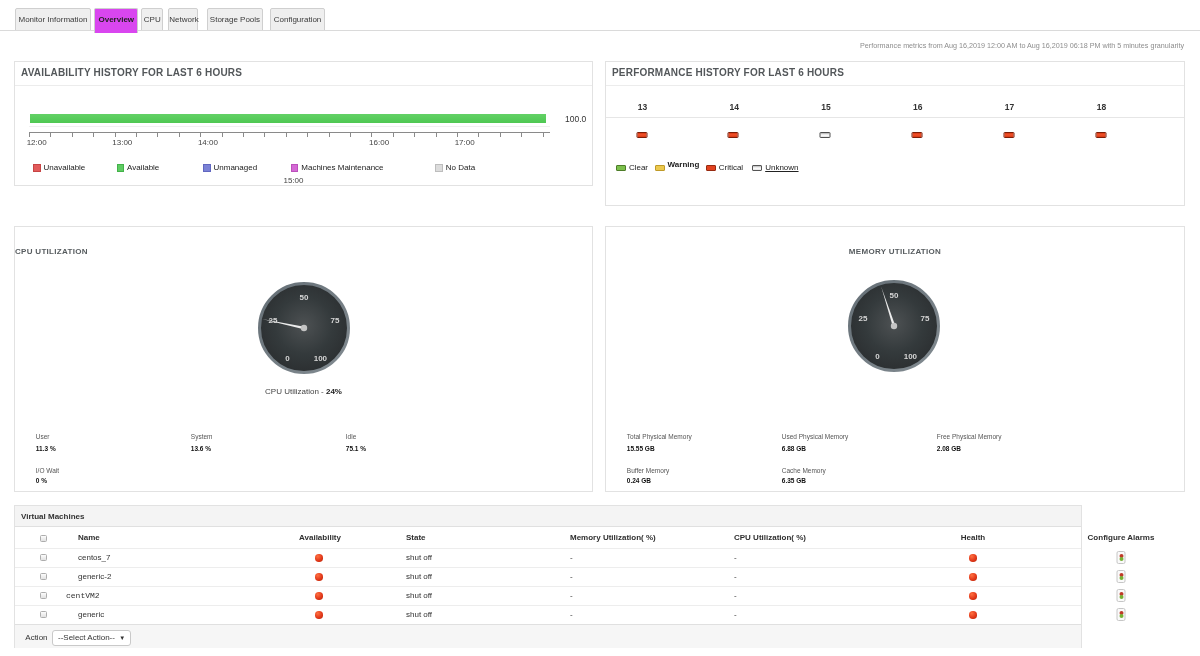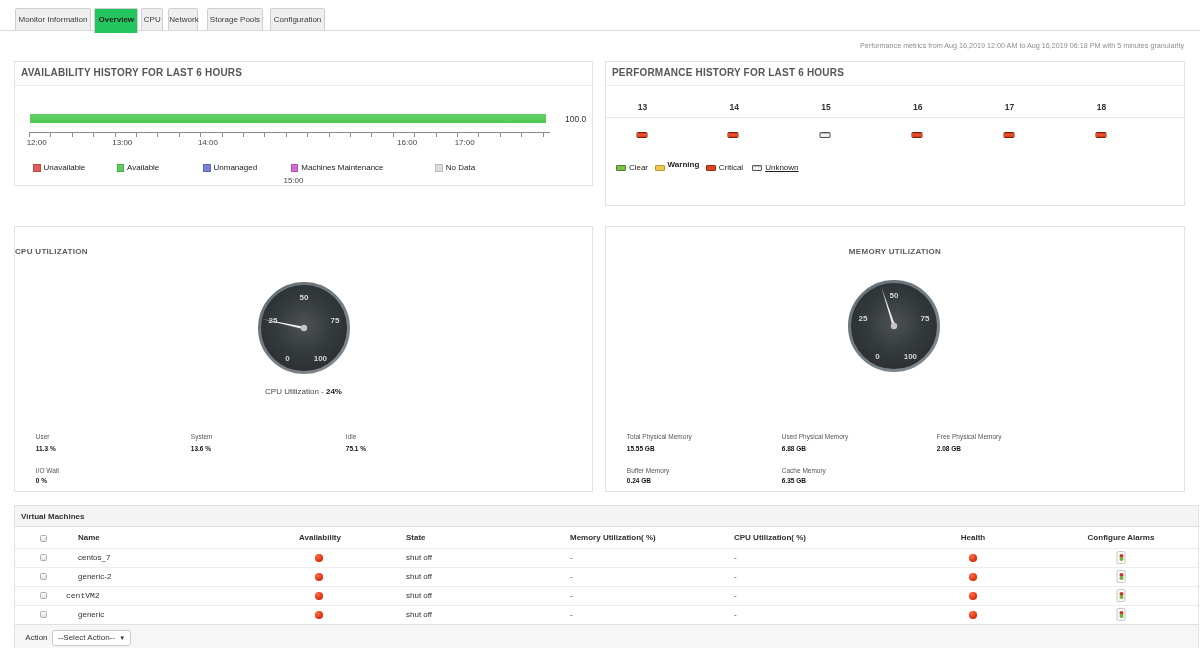--- a/index.html
+++ b/index.html
@@ -1,20 +1,20 @@
 <!DOCTYPE html>
 <html><head>
 <meta charset="utf-8">
 <style>
 * { margin:0; padding:0; box-sizing:border-box; }
 html,body { width:1200px; height:656px; background:#fff; font-family:"Liberation Sans", sans-serif; overflow:hidden; }
 .abs { position:absolute; }
 
 .tab { position:absolute; top:8px; height:23px; background:#efefef; border:1px solid #cfcfcf; border-radius:2px 2px 0 0; font-size:8px; color:#3a3a3a; text-align:center; line-height:21px; }
-.tab.active { background:#22c55e; border-bottom:0; height:25px; z-index:3; color:#222; font-weight:bold; }
+.tab.active { background:#d946ef; border-bottom:0; height:25px; z-index:3; color:#222; font-weight:bold; }
 .tabline { position:absolute; top:30px; left:0; width:1200px; height:1px; background:#dadada; }
 .panel { position:absolute; background:#fff; border:1px solid #e2e2e2; }
 .ptitle { position:absolute; left:0; top:0; right:0; height:24px; border-bottom:1px solid #ececec; font-size:10px; font-weight:bold; color:#53575a; line-height:22px; padding-left:6px; letter-spacing:.2px; }
 .lg { position:absolute; font-size:8px; color:#222; white-space:nowrap; }
 .sw { position:absolute; width:7.5px; height:7.5px; }
 .tick-label { position:absolute; transform:translateX(-50%); font-size:8px; color:#444; white-space:nowrap; }
 .hour { position:absolute; transform:translateX(-50%); font-size:8.5px; font-weight:bold; color:#333; }
 .stat-label { position:absolute; font-size:6.5px; color:#555; white-space:nowrap; }
 .stat-value { position:absolute; font-size:6.5px; font-weight:bold; color:#111; white-space:nowrap; }
 .hrect { position:absolute; width:11px; height:6px; border-radius:1px; transform:translateX(-50%); background:linear-gradient(#d53a14, #f4512a 45%, #d53a14); border:1px solid #7d1d08; }
@@ -44,21 +44,21 @@
 <div class="panel" style="left:14px; top:61px; width:579px; height:125px;">
   <div class="ptitle">AVAILABILITY HISTORY FOR LAST 6 HOURS</div>
   <div class="abs" style="left:15px; top:51.5px; width:515.5px; height:9.5px; background:linear-gradient(#63d166, #4ec852);"></div>
   <div class="abs" style="left:550px; top:51.5px; font-size:8.5px; color:#333;">100.0</div>
   <div class="abs" style="left:14px; top:63.5px; width:521px; height:1px; background:#f0f0f0;"></div>
   <div class="abs" style="left:14px; top:69.5px; width:521px; height:5px; border-top:1px solid #8a8a8a; background:repeating-linear-gradient(to right, #8a8a8a 0 1px, transparent 1px 21.4px); background-size:100% 4px; background-repeat:no-repeat;"></div>
   <div class="tick-label" style="left:21.7px; top:76px;">12:00</div>
   <div class="tick-label" style="left:107.3px; top:76px;">13:00</div>
   <div class="tick-label" style="left:192.9px; top:76px;">14:00</div>
   <div class="tick-label" style="left:278.5px; top:76px;margin-top:38px;">15:00</div>
-  <div class="tick-label" style="left:364.1px; top:76px;margin-left:28px;">16:00</div>
+  <div class="tick-label" style="left:364.1px; top:76px;">16:00</div>
   <div class="tick-label" style="left:449.7px; top:76px;">17:00</div>
   <div class="sw" style="left:18px; top:102px; background:#e25b5b; border:1px solid #c74545;"></div>
   <div class="lg" style="left:28.5px; top:101px;">Unavailable</div>
   <div class="sw" style="left:101.5px; top:102px; background:#5ecc62; border:1px solid #43b24a;"></div>
   <div class="lg" style="left:112px; top:101px;">Available</div>
   <div class="sw" style="left:188px; top:102px; background:#7b82d6; border:1px solid #6167c0;"></div>
   <div class="lg" style="left:198.5px; top:101px;">Unmanaged</div>
   <div class="sw" style="left:275.8px; top:102px; background:#d469d4; border:1px solid #bb50bb;"></div>
   <div class="lg" style="left:286.3px; top:101px;">Machines Maintenance</div>
   <div class="sw" style="left:420.3px; top:102px; background:#dcdcdc; border:1px solid #bdbdbd;"></div>
@@ -148,21 +148,21 @@
   <div class="stat-label" style="left:175.8px; top:206px;">Used Physical Memory</div>
   <div class="stat-value" style="left:175.8px; top:218px;">6.88 GB</div>
   <div class="stat-label" style="left:330.8px; top:206px;">Free Physical Memory</div>
   <div class="stat-value" style="left:330.8px; top:218px;">2.08 GB</div>
   <div class="stat-label" style="left:20.8px; top:239.5px;">Buffer Memory</div>
   <div class="stat-value" style="left:20.8px; top:249.5px;">0.24 GB</div>
   <div class="stat-label" style="left:175.8px; top:239.5px;">Cache Memory</div>
   <div class="stat-value" style="left:175.8px; top:249.5px;">6.35 GB</div>
 </div>
 
-<div class="panel" style="left:14px; top:505px; width:1185px; height:143px;">
+<div class="panel" style="left:14px; top:505px; width:1068px; height:143px;">
   <div class="abs" style="left:0; top:0; right:0; height:21px; background:#f4f4f4; border-bottom:1px solid #e0e0e0; font-size:8px; font-weight:bold; color:#333; line-height:21px; padding-left:6px;">Virtual Machines</div>
   <div class="cb" style="left:25px; top:29px;"></div>
   <div class="vhead" style="left:63px; top:27px;">Name</div>
   <div class="vhead" style="left:305px; top:27px; transform:translateX(-50%);">Availability</div>
   <div class="vhead" style="left:391px; top:27px;">State</div>
   <div class="vhead" style="left:555px; top:27px;">Memory Utilization( %)</div>
   <div class="vhead" style="left:719px; top:27px;">CPU Utilization( %)</div>
   <div class="vhead" style="left:958px; top:27px; transform:translateX(-50%);">Health</div>
   <div class="vhead" style="left:1106px; top:27px; transform:translateX(-50%);">Configure Alarms</div>
   <div class="vrow-sep" style="top:42px;"></div>

